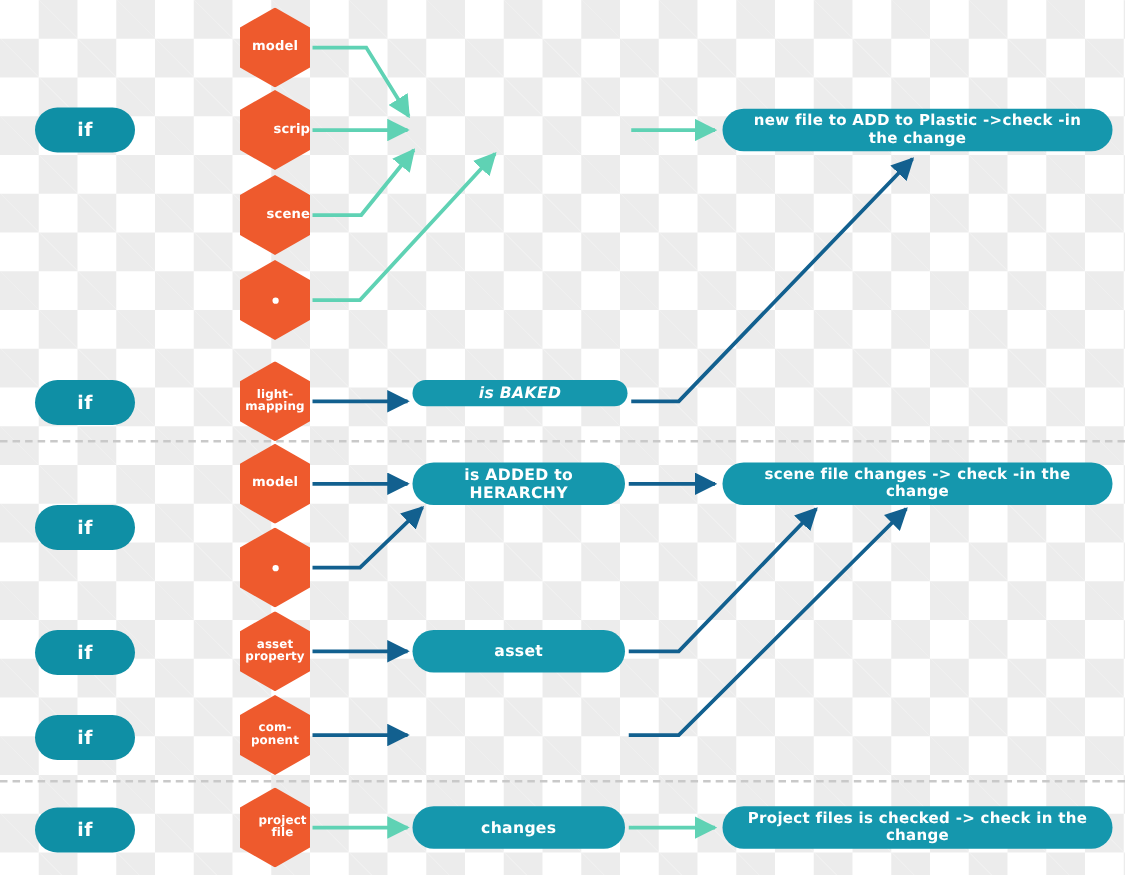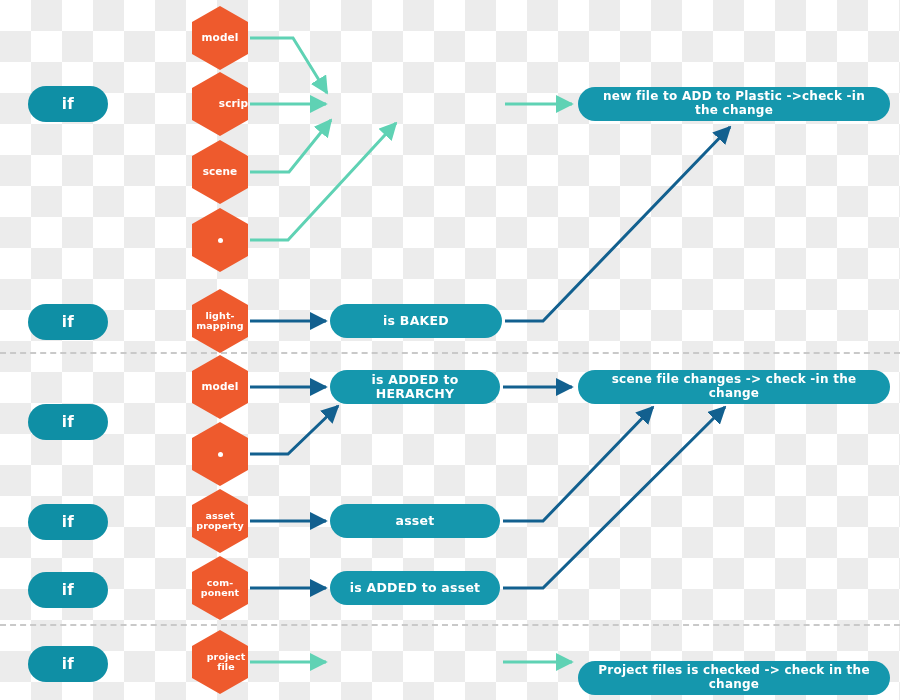--- a/index.html
+++ b/index.html
@@ -181,21 +181,21 @@
   </div>
 
   <div class="node hex" style="left:192px; top:6px;">
     <span>model</span>
   </div>
 
   <div class="node hex" style="left:192px; top:72px;padding-left:32px;">
     <span>script</span>
   </div>
 
-  <div class="node hex" style="left:192px; top:140px;">
+  <div class="node hex" style="left:192px; top:140px;align-items:flex-end;">
     <span>scene</span>
   </div>
 
   <div class="node hex" style="left:192px; top:208px;">
     <span class="dot"></span>
   </div>
 
   <div class="node hex small-text" style="left:192px; top:289px;">
     <span>light-</span>
     <span>mapping</span>
@@ -218,42 +218,42 @@
     <span>com-</span>
     <span>ponent</span>
   </div>
 
   <div class="node hex small-text" style="left:192px; top:630px;padding-left:12px;">
     <span>project</span>
     <span>file</span>
   </div>
 
 
-  <div class="node pill-box" style="left:330px; top:304px; width:172px; height:34px;">
+  <div class="node pill-box" style="left:330px; top:304px; width:172px; height:21px;font-style:italic;">
     <span>is BAKED</span>
   </div>
 
   <div class="node pill-box" style="left:330px; top:370px; width:170px; height:34px;">
     <span>is ADDED to HERARCHY</span>
   </div>
 
   <div class="node pill-box" style="left:330px; top:504px; width:170px; height:34px;">
     <span>asset</span>
   </div>
 
-  <div class="node pill-box" style="left:330px; top:571px; width:170px; height:34px;">
-    <span>is ADDED to asset</span>
-  </div>
-
+
+  <div class="node pill-box" style="left:330px; top:645px; width:170px; height:34px;">
+    <span>changes</span>
+  </div>
 
   <div class="node pill-box wide" style="left:578px; top:87px; width:312px; height:34px;">
     <span>new file to ADD to Plastic -&gt;check -in the change</span>
   </div>
 
   <div class="node pill-box wide" style="left:578px; top:370px; width:312px; height:34px;">
     <span>scene file changes -&gt; check -in the change</span>
   </div>
 
-  <div class="node pill-box wide" style="left:578px; top:645px; width:312px; height:34px;margin-top:16px;">
+  <div class="node pill-box wide" style="left:578px; top:645px; width:312px; height:34px;">
     <span>Project files is checked -&gt; check in the change</span>
   </div>
 
 </div>
 
 </body></html>

